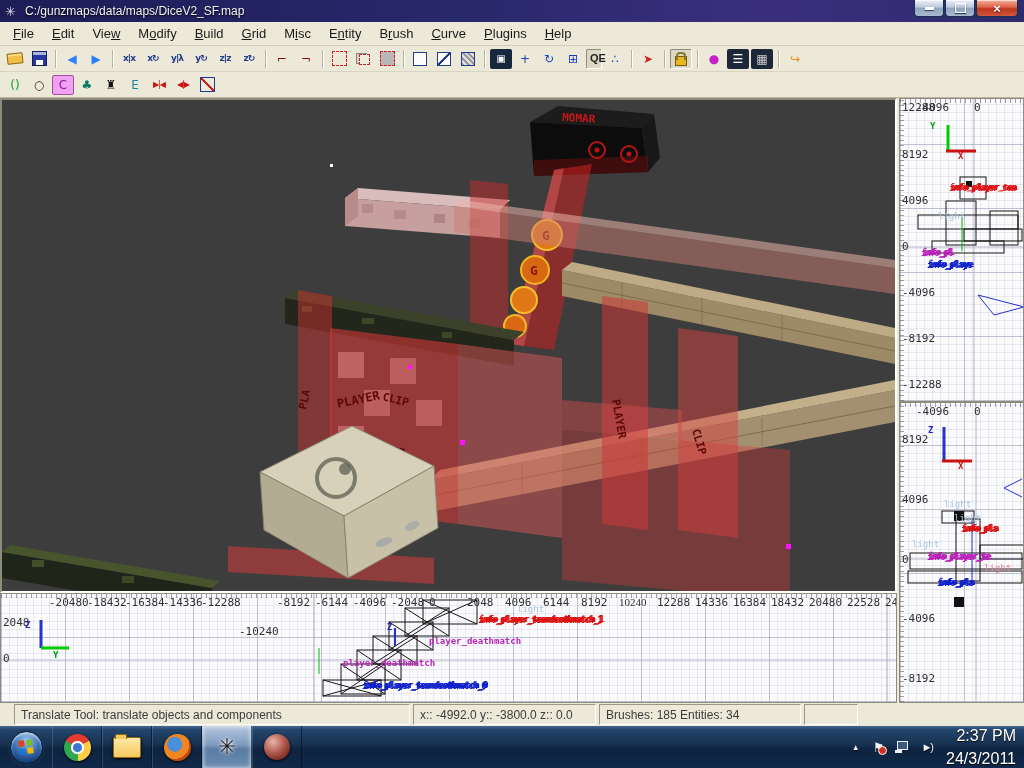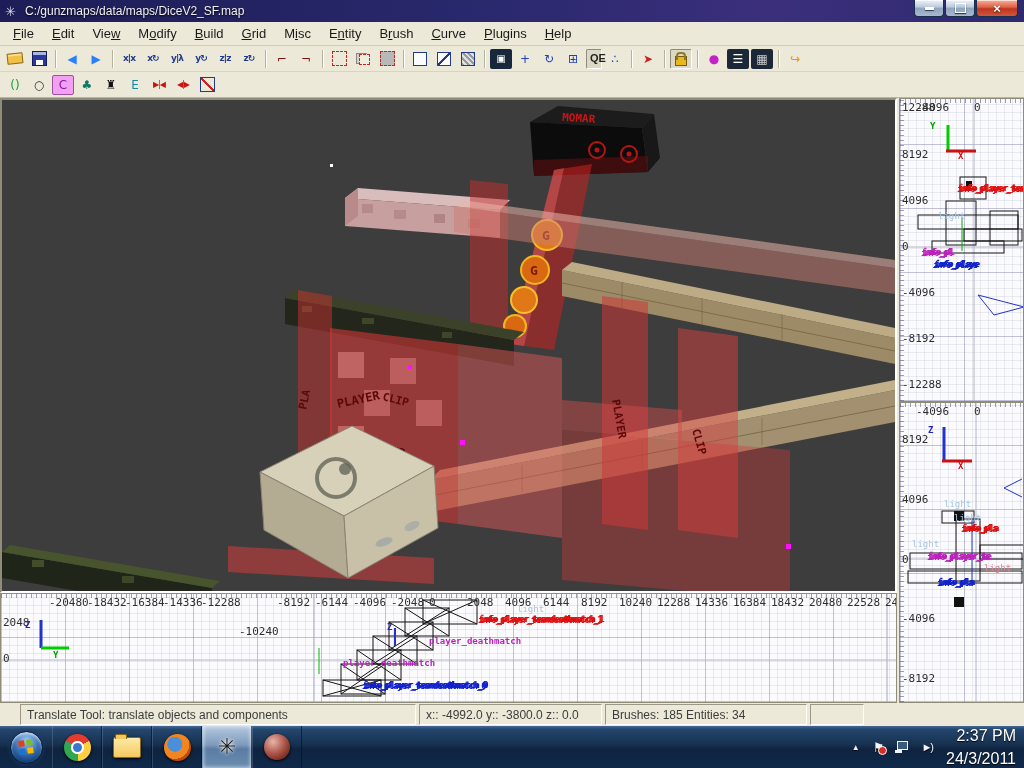--- a/index.html
+++ b/index.html
@@ -78,21 +78,21 @@
   .hticks{position:absolute;left:0;top:0;right:0;height:4px;background:repeating-linear-gradient(90deg,#556 0 1px,transparent 1px 5px);opacity:.55;}
   .vticks{position:absolute;left:0;top:0;bottom:0;width:4px;background:repeating-linear-gradient(0deg,#556 0 1px,transparent 1px 5px);opacity:.55;}
   .rlab{position:absolute;top:2px;font-family:"DejaVu Sans Mono",monospace;font-size:11px;color:#2e2e2e;white-space:nowrap;}
   .slab{position:absolute;left:2px;font-family:"DejaVu Sans Mono",monospace;font-size:11px;color:#2e2e2e;white-space:nowrap;}
   .elab{position:absolute;font-family:"DejaVu Sans Mono",monospace;font-size:9px;white-space:nowrap;}
   .elab[data-j="1"]{font-weight:bold;letter-spacing:-1px;text-shadow:1px 0 0 currentColor,-1px 1px 0 currentColor;}
   .elab[data-j="2"]{font-weight:bold;}
   .vsvg{position:absolute;left:0;top:0;}
 
   
-  .statusbar{position:absolute;left:0;top:703px;width:932px;height:23px;background:#ece9d8;display:flex;align-items:stretch;padding:1px 20px;box-sizing:border-box;}
+  .statusbar{position:absolute;left:0;top:703px;width:932px;height:23px;background:#ece9d8;display:flex;align-items:stretch;padding:1px 14px;box-sizing:border-box;}
   .seg{border:1px solid;border-color:#9a9786 #ffffff #ffffff #9a9786;margin-right:3px;font-size:12px;color:#3c3c3c;
     display:flex;align-items:center;padding:0 6px;box-sizing:border-box;white-space:nowrap;overflow:hidden;}
   .seg1{width:396px;} .seg2{width:183px;} .seg3{width:202px;} .seg4{width:54px;} .seg5{flex:1;margin-right:0;}
 
   
   .taskbar{position:absolute;left:0;top:726px;width:1024px;height:42px;
     background:linear-gradient(#466a96 0%,#24466e 8%,#16304f 45%,#0e2440 55%,#10294a 100%);display:flex;align-items:center;}
   .start-orb{width:52px;height:42px;display:flex;align-items:center;justify-content:center;}
   .orb{width:31px;height:31px;border-radius:50%;background:radial-gradient(circle at 50% 28%,#9cc8f2 0%,#3a72b4 45%,#123c74 80%,#0a2document 100%);background:radial-gradient(circle at 50% 28%,#9cc8f2 0%,#3a72b4 45%,#123c74 80%,#0a2a52 100%);
     border:1px solid #0a1e38;box-shadow:inset 0 2px 3px rgba(255,255,255,.7),0 0 4px #1c3c64;display:flex;align-items:center;justify-content:center;}
@@ -461,24 +461,24 @@
         <span class="slab" data-name="grid-scale-label" style="top: 49px;">8192</span>
         <span class="slab" data-name="grid-scale-label" style="top: 95px;">4096</span>
         <span class="slab" data-name="grid-scale-label" style="top: 141px;">0</span>
         <span class="slab" data-name="grid-scale-label" style="top: 187px;">-4096</span>
         <span class="slab" data-name="grid-scale-label" style="top: 233px;">-8192</span>
         <span class="slab" data-name="grid-scale-label" style="top: 279px;">-12288</span>
       </div>
     <div>
         <span class="elab" data-name="entity-label" data-j="2" style="left: 30px; top: 22px; color: rgb(0, 160, 0);">Y</span>
         <span class="elab" data-name="entity-label" data-j="2" style="left: 58px; top: 52px; color: rgb(204, 16, 16);">X</span>
-        <span class="elab" data-name="entity-label" data-j="1" style="left: 58px; top: 84px; color: rgb(221, 17, 17);">info_player_tea</span>
+        <span class="elab" data-name="entity-label" data-j="1" style="left: 50px; top: 84px; color: rgb(221, 17, 17); font-family: Liberation Mono, monospace;">info_player_tea</span>
         <span class="elab" data-name="entity-label" data-j="0" style="left: 38px; top: 112px; color: rgb(168, 196, 224);">light</span>
         <span class="elab" data-name="entity-label" data-j="1" style="left: 22px; top: 148px; color: rgb(187, 34, 187);">info_pl</span>
-        <span class="elab" data-name="entity-label" data-j="1" style="left: 34px; top: 160px; color: rgb(17, 34, 204); font-style: italic;">info_playe</span>
+        <span class="elab" data-name="entity-label" data-j="1" style="left: 28px; top: 160px; color: rgb(17, 34, 204);">info_playe</span>
       </div>
   </div>
 
   <div class="view2d view-front" data-name="grid-view-xz">
     <div class="hticks" data-name="ruler-ticks-horizontal"></div>
     <div class="vticks" data-name="ruler-ticks-vertical"></div>
     <svg class="vsvg" width="125" height="301" data-name="grid-view-xz-wireframe">
       <line x1="76" y1="0" x2="76" y2="301" stroke="#b4b4c8"></line>
       <line x1="0" y1="156" x2="125" y2="156" stroke="#b4b4c8"></line>
       <line x1="44" y1="24" x2="44" y2="58" stroke="#2233cc" stroke-width="3"></line>
@@ -562,21 +562,21 @@
         <span class="rlab" data-name="grid-ruler-label" style="left: 238px; margin-top: 29px;">-10240</span>
         <span class="rlab" data-name="grid-ruler-label" style="left: 276px;">-8192</span>
         <span class="rlab" data-name="grid-ruler-label" style="left: 314px;">-6144</span>
         <span class="rlab" data-name="grid-ruler-label" style="left: 352px;">-4096</span>
         <span class="rlab" data-name="grid-ruler-label" style="left: 390px;">-2048</span>
         <span class="rlab" data-name="grid-ruler-label" style="left: 428px;">0</span>
         <span class="rlab" data-name="grid-ruler-label" style="left: 466px;">2048</span>
         <span class="rlab" data-name="grid-ruler-label" style="left: 504px;">4096</span>
         <span class="rlab" data-name="grid-ruler-label" style="left: 542px;">6144</span>
         <span class="rlab" data-name="grid-ruler-label" style="left: 580px;">8192</span>
-        <span class="rlab" data-name="grid-ruler-label" style="left: 618px;">10240</span>
+        <span class="rlab" data-name="grid-ruler-label" style="left: 618px; font-family: Liberation Serif, serif;">10240</span>
         <span class="rlab" data-name="grid-ruler-label" style="left: 656px;">12288</span>
         <span class="rlab" data-name="grid-ruler-label" style="left: 694px;">14336</span>
         <span class="rlab" data-name="grid-ruler-label" style="left: 732px;">16384</span>
         <span class="rlab" data-name="grid-ruler-label" style="left: 770px;">18432</span>
         <span class="rlab" data-name="grid-ruler-label" style="left: 808px;">20480</span>
         <span class="rlab" data-name="grid-ruler-label" style="left: 846px;">22528</span>
         <span class="rlab" data-name="grid-ruler-label" style="left: 884px;">24576</span>
       </div>
     <div>
         <span class="slab" data-name="grid-scale-label" style="top: 22px;">2048</span>

